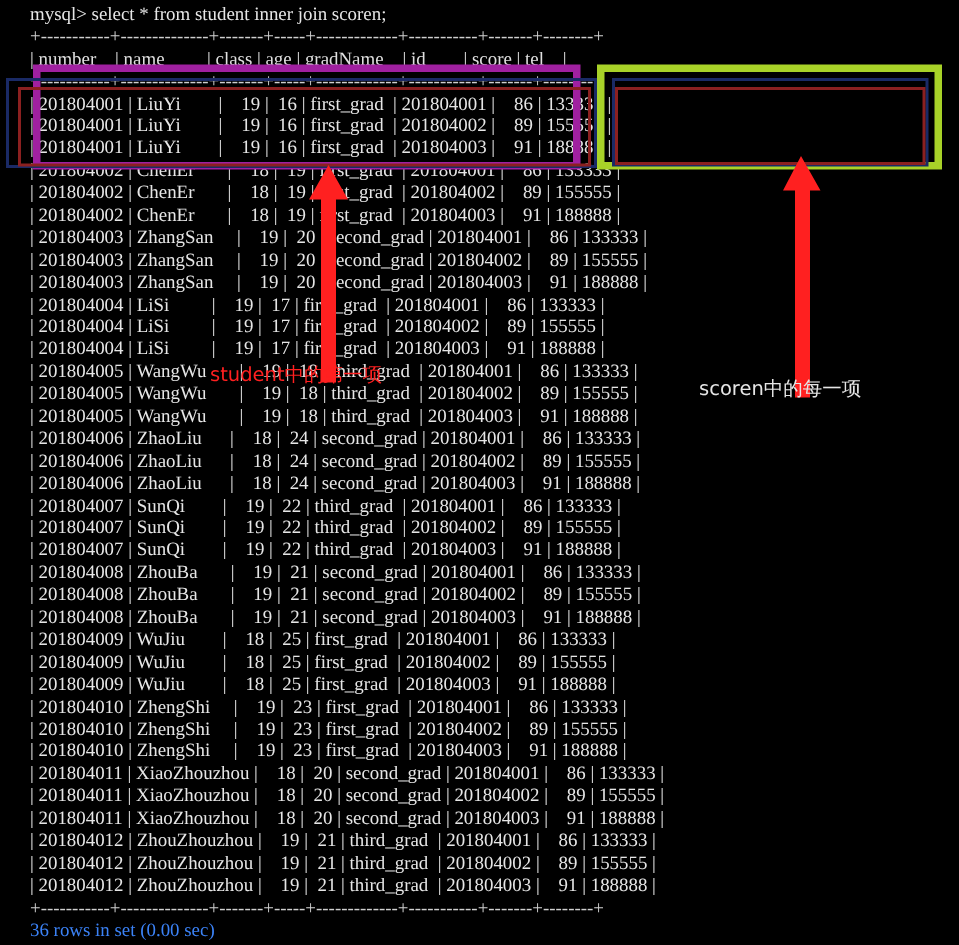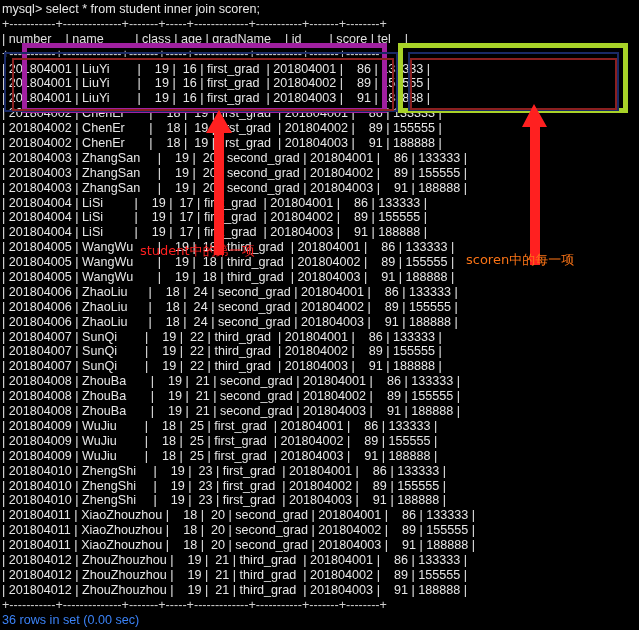--- a/index.html
+++ b/index.html
@@ -14,26 +14,26 @@
     position: relative;
     font-family: "DejaVu Sans Mono", "Liberation Mono", monospace;
   }
   #terminal {
     position: absolute;
     left: 0; top: 0;
     width: 606px;
     height: 630px;
     background: #000000;
     color: #d8d8d8;
-    font-family: Liberation Sans, sans-serif;
+    font-family: Liberation Serif, serif;
     font-size: 12.6px;
     line-height: 14.9px;
     letter-spacing: 0px;
     white-space: pre;
-    padding: 2px 0 0 2px;
+    padding: 2px 0 0 20px;
     box-sizing: border-box;
     z-index: 1;
   }
   #terminal .line { display: block; height: 14.9px; }
   #terminal .prompt-line { color: #e6e6e6; }
   #terminal .rule { color: #cfcfcf; }
   #terminal .hdr { color: #e0e0e0; }
   #terminal .row { color: #e6e6e6; }
   #terminal .footer { color: #3b82f6; }
 
@@ -90,14 +90,14 @@
       <polygon points="219,110 206,133 214,133 214,255 224,255 224,133 232,133" fill="#ff2020"></polygon>
     </g>
 
     <g>
       <polygon points="534,104 522,127 530,127 530,265 540,265 540,127 547,127" fill="#ff2020"></polygon>
     </g>
   </svg>
 
   <div class="anno-text" style="left:140px; top:244px; color:#ff2020;">student中的第一项</div>
 
-  <div class="anno-text" style="left:466px; top:253px; color:#f97316;">scoren中的每一项</div>
+  <div class="anno-text" style="left:466px; top:253px; color:#e5e5e5;">scoren中的每一项</div>
 </div>
 
 </body></html>

